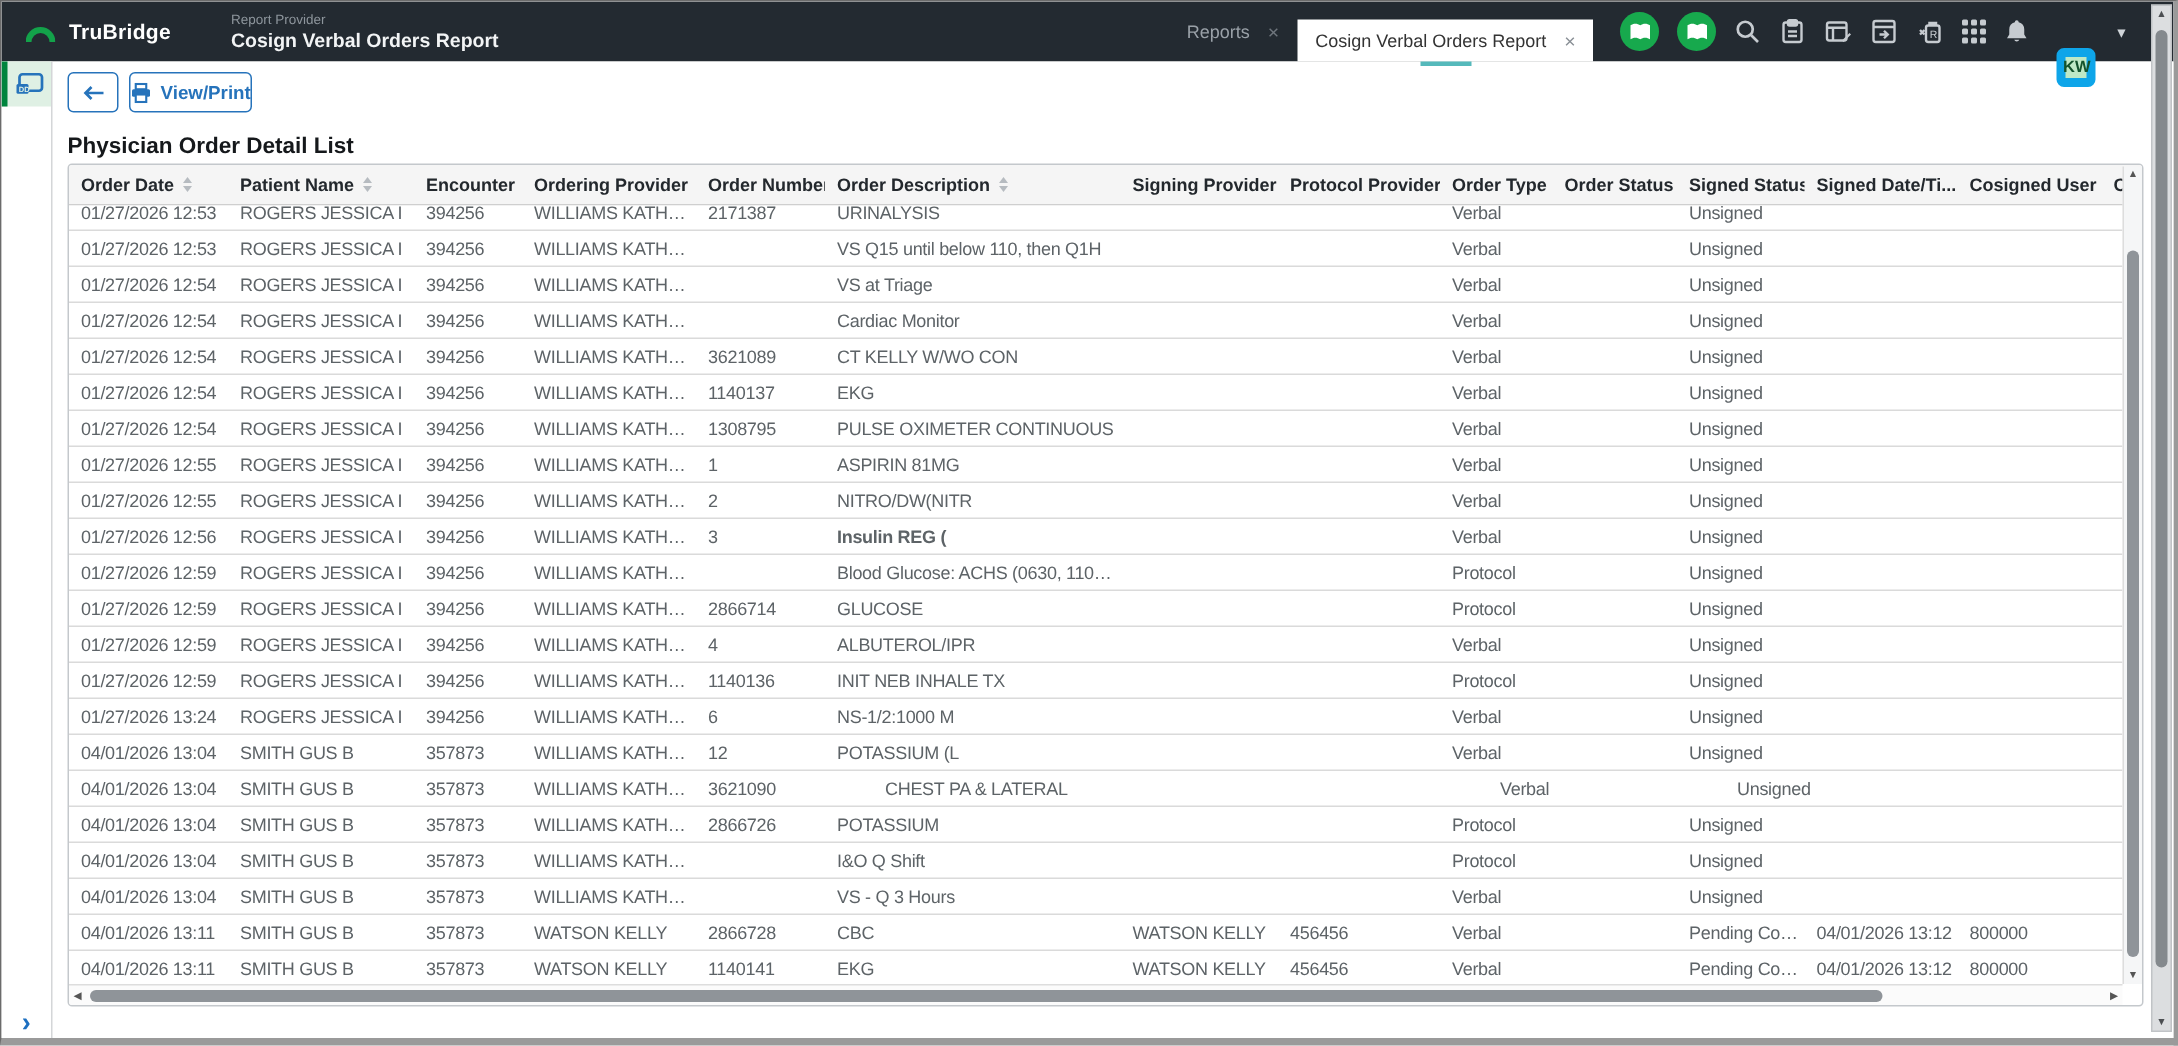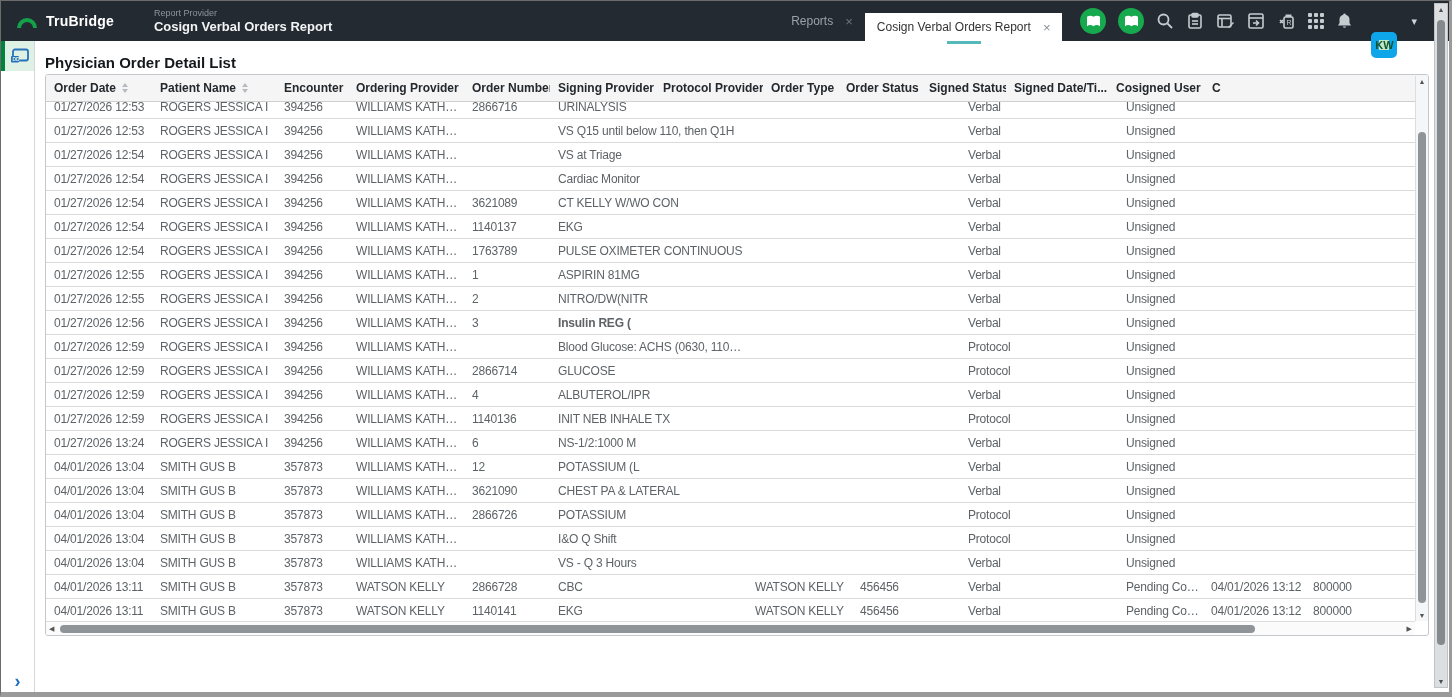--- a/index.html
+++ b/index.html
@@ -28,21 +28,21 @@
   .tab.active{ background:#fff; color:#333; height:28px; align-self:flex-end; position:relative; }
   .tab.active .tab-x{ color:#8a9096; }
   .tab.active::after{ content:""; position:absolute; left:50%; transform:translateX(-50%); bottom:-3px; width:34px; height:3px; background:#55b9bb; }
   .tab-x{ font-size:13px; line-height:1; }
   .top-icons{ display:flex; align-items:center; gap:12px; padding:0 10px 0 18px; }
   .cicon{ width:26px; height:26px; border-radius:50%; background:#17a94d; display:flex; align-items:center; justify-content:center; }
   .gicon{ color:#c6cbd0; display:flex; align-items:center; justify-content:center; }
   .gicon svg{ display:block; }
   .grid9{ display:grid; grid-template-columns:repeat(3,4px); grid-template-rows:repeat(3,4px); gap:2px; }
   .grid9 b{ background:#c6cbd0; border-radius:1px; }
-  .avatar{ width:26px; height:26px; border-radius:5px; background:#bfe9c6; border:8px solid #0ea5e9; color:#14532d; font-weight:bold; font-size:11px; display:flex; align-items:center; justify-content:center; margin-left:6px;margin-top:48px; }
+  .avatar{ width:26px; height:26px; border-radius:5px; background:#bfe9c6; border:6px solid #0ea5e9; color:#14532d; font-weight:bold; font-size:11px; display:flex; align-items:center; justify-content:center; margin-left:6px;margin-top:48px; }
   .avatar-caret{ color:#cfd4d9; font-size:11px; margin-left:2px; }
   
   .body-row{ display:flex; height:657px; background:#fff; }
   .sidebar{ width:38px; border-right:1px solid #d4d6d8; display:flex; flex-direction:column; align-items:stretch; }
   .side-sel{ height:30px; background:#dff0e4; border-left:4px solid #00843d; display:flex; align-items:center; justify-content:center; }
   .side-spacer{ flex:1; }
   .side-expand{ color:#1d6fc0; font-size:18px; font-weight:bold; text-align:center; padding:4px 0 8px 0; line-height:1; cursor:pointer; }
   .content{ flex:1; padding:5px 20px 0 10px; display:flex; flex-direction:column; }
   .toolbar{ display:flex; gap:7px; margin:2px 0 6px 0; }
   .tbtn{ height:27px; background:#fff; border:1.5px solid #2673bb; border-radius:4px; color:#2673bb; display:flex; align-items:center; justify-content:center; gap:6px; font-size:12.5px; font-weight:bold; cursor:pointer; }
@@ -176,20 +176,35 @@
           <rect x="3" y="1.5" width="15" height="11" rx="2"></rect>
           <rect x="1" y="8" width="8" height="6.5" rx="1" fill="#2673bb" stroke="none"></rect>
           <text x="2.5" y="13.2" font-size="5" fill="#dff0e4" stroke="none" font-family="Liberation Sans, sans-serif" font-weight="bold">DD</text>
         </svg>
     </div>
     <div class="side-spacer"></div>
     <div class="side-expand">›</div>
   </div>
 
   <div class="content">
+    <div class="toolbar">
+      <button class="tbtn back">
+        <svg width="15" height="12" viewBox="0 0 15 12" fill="none" stroke="#2673bb" stroke-width="1.8">
+            <path d="M14 6 H2 M6 2 L2 6 L6 10"></path>
+          </svg>
+      </button>
+      <button class="tbtn">
+        <svg width="14" height="14" viewBox="0 0 14 14" fill="none" stroke="#2673bb" stroke-width="1.4">
+            <rect x="3.5" y="1" width="7" height="3.5"></rect>
+            <rect x="1" y="4.5" width="12" height="5" rx="1" fill="#2673bb" stroke="none"></rect>
+            <rect x="3.5" y="8" width="7" height="5" fill="#fff" stroke="#2673bb"></rect>
+          </svg>
+        <span>View/Print</span>
+      </button>
+    </div>
 
     <div class="page-title">Physician Order Detail List</div>
 
     <div class="table-wrap">
       <div class="thead">
           <div class="th" style="width: 106px;">
             <span>Order Date</span>
             <span class="sort">
               <i class="up"></i>
               <i class="dn"></i>
@@ -204,20 +219,27 @@
           </div>
           <div class="th" style="width: 72px;">
             <span>Encounter</span>
           </div>
           <div class="th" style="width: 116px;">
             <span>Ordering Provider</span>
           </div>
           <div class="th" style="width: 86px;">
             <span>Order Number</span>
           </div>
+          <div class="th" style="width: 197px;">
+            <span>Order Description</span>
+            <span class="sort">
+              <i class="up"></i>
+              <i class="dn"></i>
+            </span>
+          </div>
           <div class="th" style="width: 105px;">
             <span>Signing Provider</span>
           </div>
           <div class="th" style="width: 108px;">
             <span>Protocol Provider#</span>
           </div>
           <div class="th" style="width: 75px;">
             <span>Order Type</span>
           </div>
           <div class="th" style="width: 83px;">
@@ -236,21 +258,21 @@
             <span>C</span>
           </div>
         </div>
       <div class="tbody-clip">
         <div class="rows">
             <div class="trow">
               <div class="cell" style="width: 106px;">01/27/2026 12:53</div>
               <div class="cell" style="width: 124px;">ROGERS JESSICA I</div>
               <div class="cell" style="width: 72px;">394256</div>
               <div class="cell" style="width: 116px;">WILLIAMS KATHERINE</div>
-              <div class="cell" style="width: 86px;">2866716</div>
+              <div class="cell" style="width: 86px;">2171387</div>
               <div class="cell" style="width: 197px;">URINALYSIS</div>
               <div class="cell" style="width: 105px;"></div>
               <div class="cell" style="width: 108px;"></div>
               <div class="cell" style="width: 75px;">Verbal</div>
               <div class="cell" style="width: 83px;"></div>
               <div class="cell" style="width: 85px;">Unsigned</div>
               <div class="cell" style="width: 102px;"></div>
               <div class="cell" style="width: 96px;"></div>
               <div class="cell" style="width: 30px;"></div>
             </div>
@@ -332,21 +354,21 @@
               <div class="cell" style="width: 85px;">Unsigned</div>
               <div class="cell" style="width: 102px;"></div>
               <div class="cell" style="width: 96px;"></div>
               <div class="cell" style="width: 30px;"></div>
             </div>
             <div class="trow">
               <div class="cell" style="width: 106px;">01/27/2026 12:54</div>
               <div class="cell" style="width: 124px;">ROGERS JESSICA I</div>
               <div class="cell" style="width: 72px;">394256</div>
               <div class="cell" style="width: 116px;">WILLIAMS KATHERINE</div>
-              <div class="cell" style="width: 86px;">1763789</div>
+              <div class="cell" style="width: 86px;">1308795</div>
               <div class="cell" style="width: 197px;">PULSE OXIMETER CONTINUOUS</div>
               <div class="cell" style="width: 105px;"></div>
               <div class="cell" style="width: 108px;"></div>
               <div class="cell" style="width: 75px;">Verbal</div>
               <div class="cell" style="width: 83px;"></div>
               <div class="cell" style="width: 85px;">Unsigned</div>
               <div class="cell" style="width: 102px;"></div>
               <div class="cell" style="width: 96px;"></div>
               <div class="cell" style="width: 30px;"></div>
             </div>
@@ -493,21 +515,21 @@
               <div class="cell" style="width: 102px;"></div>
               <div class="cell" style="width: 96px;"></div>
               <div class="cell" style="width: 30px;"></div>
             </div>
             <div class="trow">
               <div class="cell" style="width: 106px;">04/01/2026 13:04</div>
               <div class="cell" style="width: 124px;">SMITH GUS B</div>
               <div class="cell" style="width: 72px;">357873</div>
               <div class="cell" style="width: 116px;">WILLIAMS KATHERINE</div>
               <div class="cell" style="width: 86px;">3621090</div>
-              <div class="cell" style="width: 197px;">CHEST PA &amp; LATERAL</div>
+              <div class="cell" style="width: 197px; margin-left: 32px;">CHEST PA &amp; LATERAL</div>
               <div class="cell" style="width: 105px;"></div>
               <div class="cell" style="width: 108px;"></div>
               <div class="cell" style="width: 75px;">Verbal</div>
               <div class="cell" style="width: 83px;"></div>
               <div class="cell" style="width: 85px;">Unsigned</div>
               <div class="cell" style="width: 102px;"></div>
               <div class="cell" style="width: 96px;"></div>
               <div class="cell" style="width: 30px;"></div>
             </div>
             <div class="trow">

